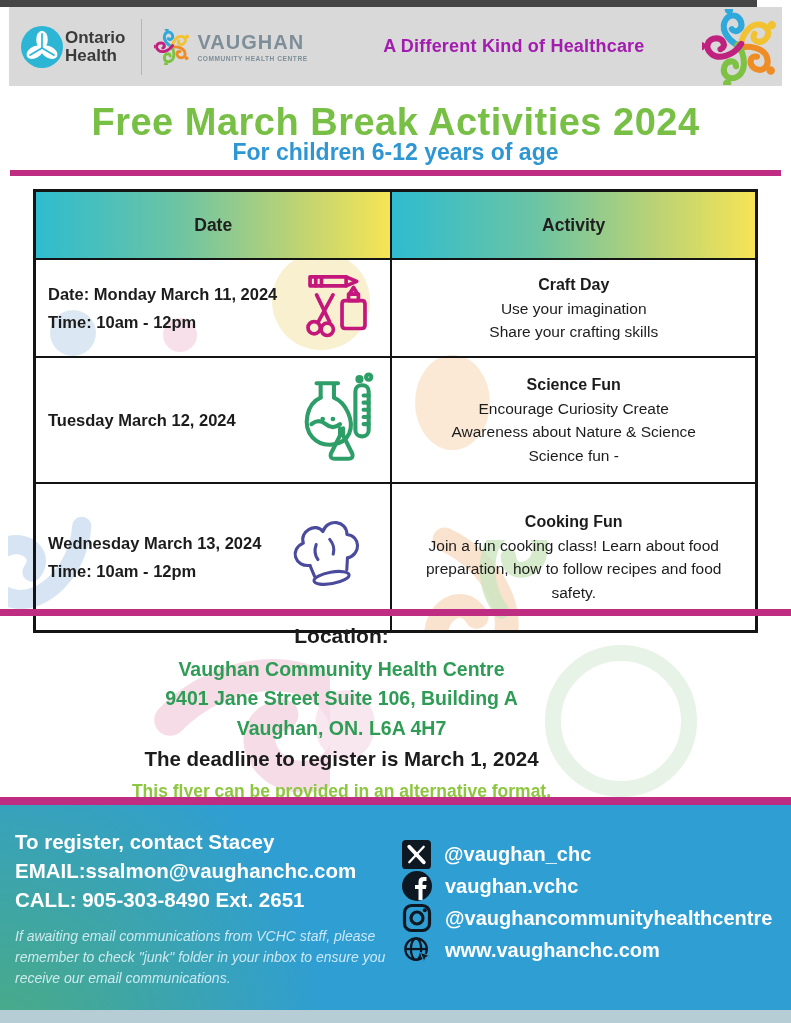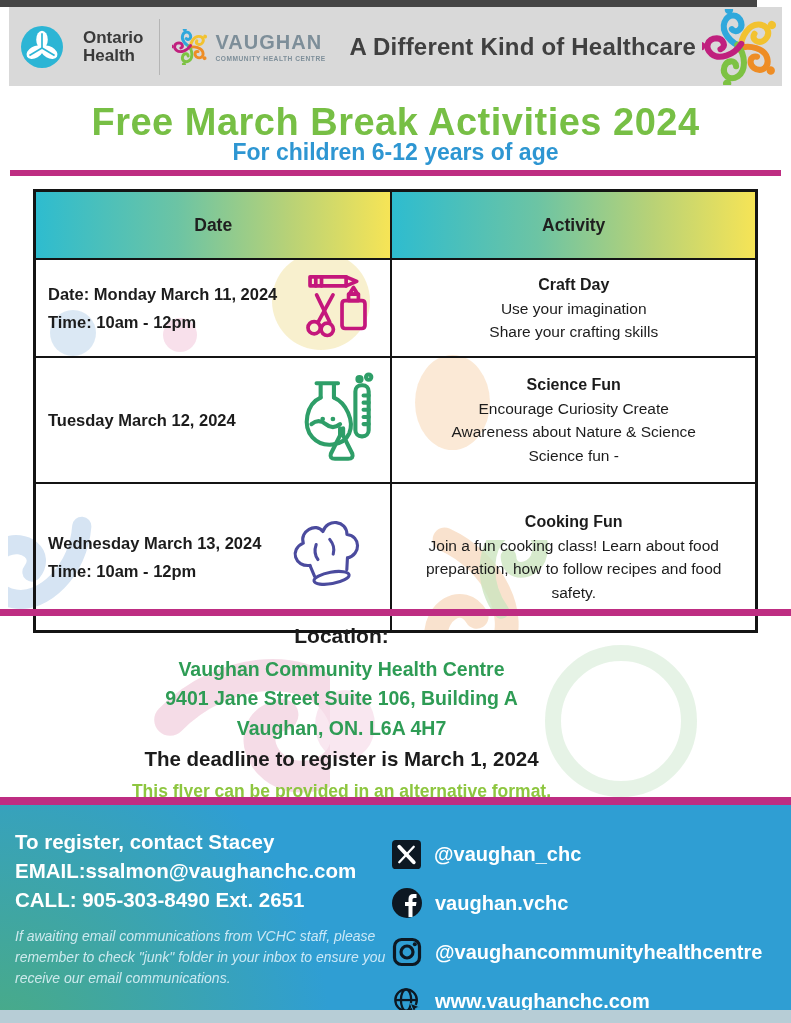--- a/index.html
+++ b/index.html
@@ -7,27 +7,27 @@
   #page{position:relative;width:791px;height:1023px;background:#ffffff;overflow:hidden;margin:0 auto;}
   .abs{position:absolute;}
 
   
   #watermarks{left:0;top:0;width:791px;height:1023px;z-index:0;pointer-events:none;}
   .wm{position:absolute;border-radius:50%;}
 
   
   #topbar{left:0;top:0;width:757px;height:7px;background:#454545;z-index:2;}
   #header{left:9px;top:7px;width:773px;height:79px;background:#d9d9d9;z-index:2;display:flex;align-items:center;}
-  #ontario-group{display:flex;align-items:center;gap:20px;padding-left:12px;}
+  #ontario-group{display:flex;align-items:center;gap:2px;padding-left:12px;}
   #ontario-text{font-weight:bold;font-size:17px;line-height:1.05;color:#3a3a3a;}
   #header-divider{width:1px;height:56px;background:#b5b5b5;margin:0 12px 0 16px;}
   #vaughan-group{display:flex;align-items:center;gap:7px;justify-content:space-between;}
   #vaughan-text .vname{font-weight:bold;font-size:20px;letter-spacing:1px;color:#7d8e99;line-height:1;}
   #vaughan-text .vsub{font-weight:bold;font-size:6.6px;letter-spacing:.55px;color:#7d8e99;margin-top:3px;}
-  #tagline{flex:1;text-align:center;font-weight:bold;font-size:24px;color:#404040;letter-spacing:.2px;padding-left:18px;}
+  #tagline{flex:1;text-align:center;font-weight:bold;font-size:18px;color:#a21caf;letter-spacing:.2px;padding-left:18px;}
   #big-pinwheel{margin-right:4px;}
 
   
   #main-title{left:1px;top:92px;width:789px;text-align:center;font-weight:bold;font-size:38px;color:#77bf45;letter-spacing:.5px;z-index:2;margin-top:9px;}
   #sub-title{left:0;top:139px;width:791px;text-align:center;font-weight:bold;font-size:23px;color:#2e96d2;z-index:2;}
   .rule{background:#be2d82;z-index:2;}
   #rule1{left:10px;top:170px;width:771px;height:6px;}
   #rule2{left:0;top:609px;width:791px;height:7px;}
   #rule3{left:0;top:797px;width:791px;height:8px;}
 
@@ -55,21 +55,21 @@
   #deadline{font-weight:bold;font-size:20.5px;color:#1c1c1c;margin-top:4px;}
   #alt-format{font-weight:bold;font-size:17.5px;color:#8dc63f;margin-top:10px;}
 
   
   #footer{left:0;top:805px;width:791px;height:205px;z-index:2;
     background:radial-gradient(circle at 0% 115%, #4aab84 0%, rgba(47,158,211,0) 40%), #2f9ed3;}
   #contact-block{position:absolute;left:15px;top:22px;width:400px;color:#ffffff;}
   .contact-line{font-weight:bold;font-size:20.5px;line-height:1.42;}
   #junk-note{position:absolute;left:15px;top:121px;width:408px;font-style:italic;font-size:14px;
     color:rgba(235,248,255,.82);line-height:1.5;}
-  #social-block{position:absolute;left:392px;top:35px;display:flex;flex-direction:column;gap:19px;}
+  #social-block{position:absolute;left:402px;top:35px;display:flex;flex-direction:column;gap:2px;}
   .social-row{display:flex;align-items:center;gap:13px;}
   .social-label{font-weight:bold;font-size:20px;color:#ffffff;white-space:nowrap;}
   #bottomstrip{left:0;top:1010px;width:791px;height:13px;background:#b7cdd6;z-index:2;}
 
   svg{display:block;}
 </style>
 </head>
 <body>
 
 <div id="page">

